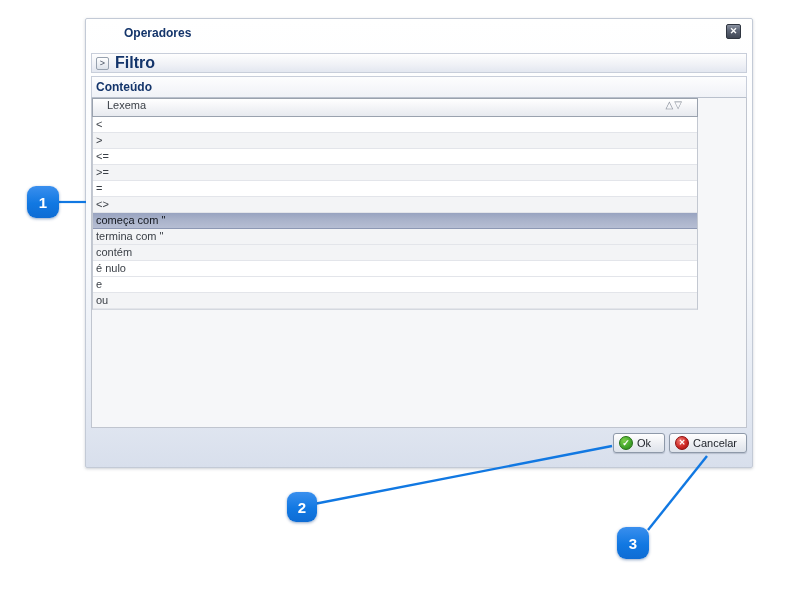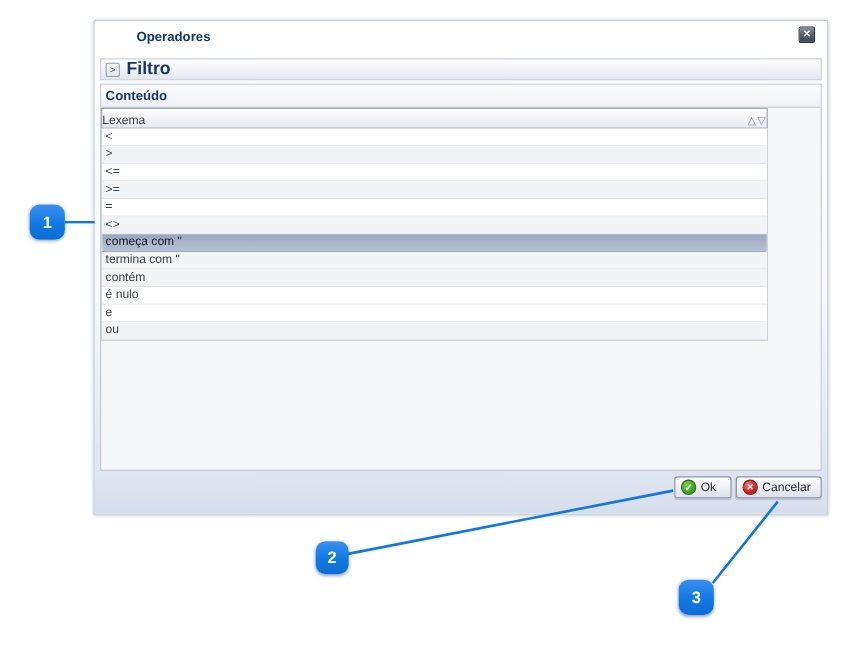--- a/index.html
+++ b/index.html
@@ -35,22 +35,22 @@
                   background:linear-gradient(180deg,#fdfdfe 0%,#f0f2f7 100%);
                   border:1px solid #c8ceda; border-bottom:1px solid #b9c0cc;
                   display:flex; align-items:center; padding-left:4px; }
   .conteudo-label { font-size:12px; font-weight:bold; color:#14356b; }
 
   
   .content-box { position:absolute; left:5px; top:79px; width:656px; height:330px;
                  background:#f6f7f9; border:1px solid #c0c5cf; border-top:none; }
   .lex-table { position:absolute; left:0; top:0; width:606px; }
   .lex-header { height:19px; background:linear-gradient(180deg,#ffffff 0%,#f2f3f6 55%,#e7eaef 100%);
-                border:1px solid #9aa2ae; display:flex; align-items:flex-end;
-                padding:0 0; font-size:11px; color:#3a3f46; cursor:pointer; }
+                border:1px solid #9aa2ae; display:flex; align-items:flex-start;
+                padding:0 14px; font-size:11px; color:#3a3f46; cursor:pointer; }
   .lex-header .hdr-label { flex:1; }
   .sort-icons { font-size:10px; color:#848b96; letter-spacing:1px; cursor:pointer; }
   .lex-body { border-left:1px solid #c3c8d1; border-right:1px solid #c3c8d1;
               border-bottom:1px solid #d4d8df; background:#ffffff; }
   .lex-row { height:16px; line-height:15px; font-size:11px; color:#3a3f46;
              padding:0 3px; border-bottom:1px solid #e3e5ea; background:#ffffff;
              cursor:default; white-space:nowrap; overflow:hidden; }
   .lex-row.alt { background:#f3f4f6; }
   .lex-row.selected { background:linear-gradient(180deg,#98a3c0 0%,#a9b2ca 45%,#b6bed3 100%);
                       border-bottom:1px solid #8d98b4; color:#14181f; }

